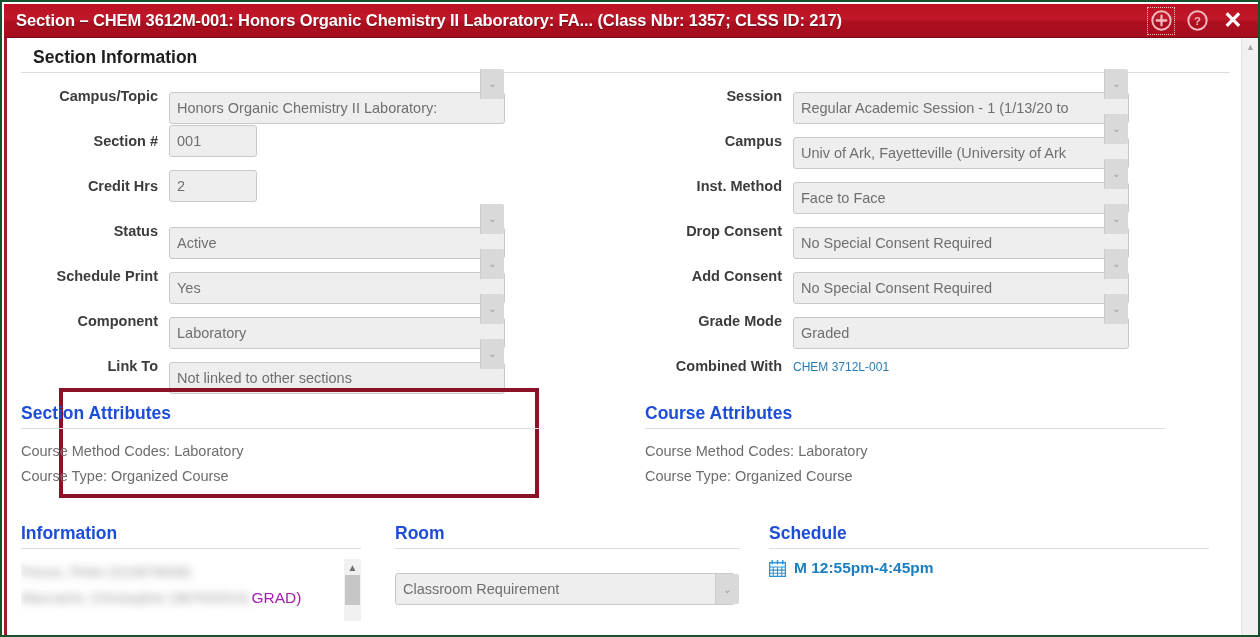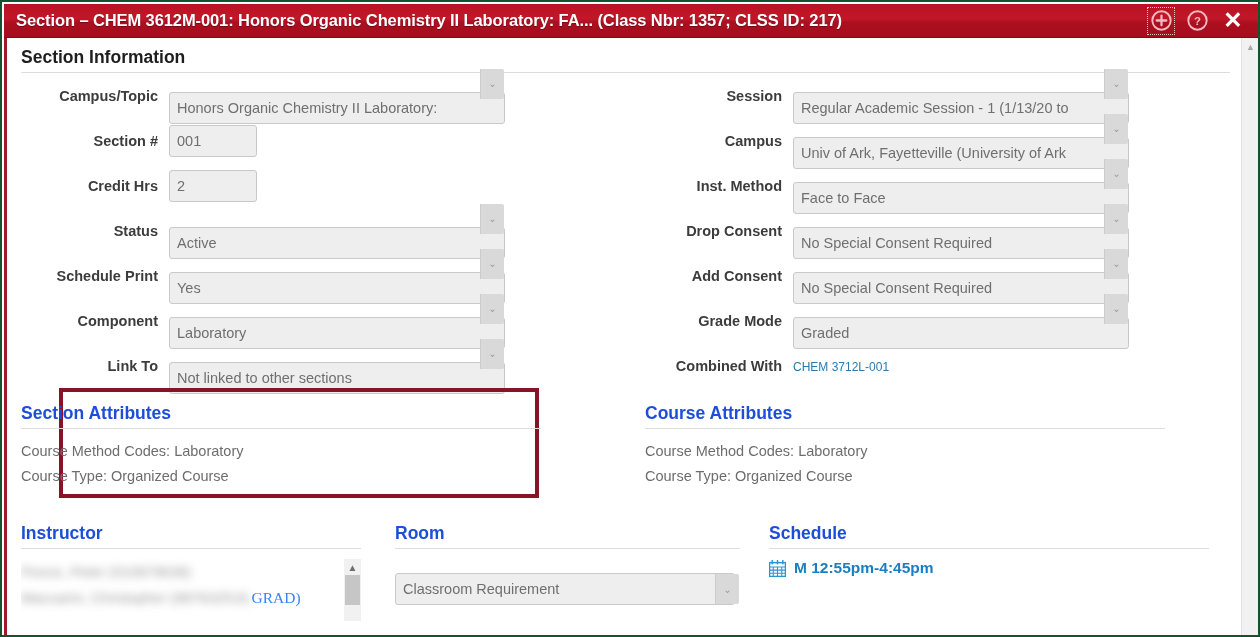--- a/index.html
+++ b/index.html
@@ -76,20 +76,21 @@
     padding: 0 14px;
   }
 
   
   .sec-header {
     font-size: 17.5px;
     font-weight: bold;
     color: #1e1e1e;
     padding-top: 9px;
     padding-bottom: 4px;
+    margin-left: 12px;
   }
   .sec-rule { height: 1px; background: #dddddd; }
 
   
   .cols { position: relative; }
   .col-left  { position: absolute; left: 0;   top: 0; width: 520px; }
   .col-right { position: absolute; left: 624px; top: 0; width: 520px; }
 
   .frow {
     display: flex; align-items: center;
@@ -158,21 +159,21 @@
   }
   .pane-rule { height: 1px; background: #dddddd; margin-bottom: 10px; }
 
   .instr-list { position: relative; height: 62px; overflow: hidden; }
   .instr-row { height: 26px; display: flex; align-items: center; font-size: 14.5px; color: #8b8b8b; }
   .blurred {
     filter: blur(4px);
     color: #9a9a9a;
     user-select: none;
   }
-  .instr-tail { color: #3b82f6; font-size: 15.5px; font-family: Liberation Serif, serif; }
+  .instr-tail { color: #a21caf; font-size: 15.5px; }
 
   .instr-scroll {
     position: absolute; right: 0; top: 0;
     width: 17px; height: 62px; background: #f1f1f1;
   }
   .instr-scroll .arrow-up {
     width: 17px; height: 16px; display: flex; align-items: center; justify-content: center;
     color: #6f6f6f; font-size: 10px;
   }
   .instr-scroll .thumb { width: 15px; height: 30px; margin: 0 1px; background: #c6c6c6; }
@@ -371,21 +372,21 @@
           <div class="pane-title">Course Attributes</div>
           <div class="pane-rule"></div>
           <div class="attr-line">Course Method Codes: Laboratory</div>
           <div class="attr-line">Course Type: Organized Course</div>
         </div>
       </div>
 
       <div class="bottom" style="height:100px;">
 
         <div style="position:absolute;left:0;top:0;width:340px;">
-          <div class="pane-title">Instructor</div>
+          <div class="pane-title">Information</div>
           <div class="pane-rule"></div>
           <div class="instr-list">
             <div class="instr-row">
               <span class="blurred">Ponce, Peter (010879636)</span>
               <span class="instr-tail"></span>
             </div>
             <div class="instr-row">
               <span class="blurred">Maccarini, Christopher (987632518,</span>
               <span class="instr-tail">GRAD)</span>
             </div>

